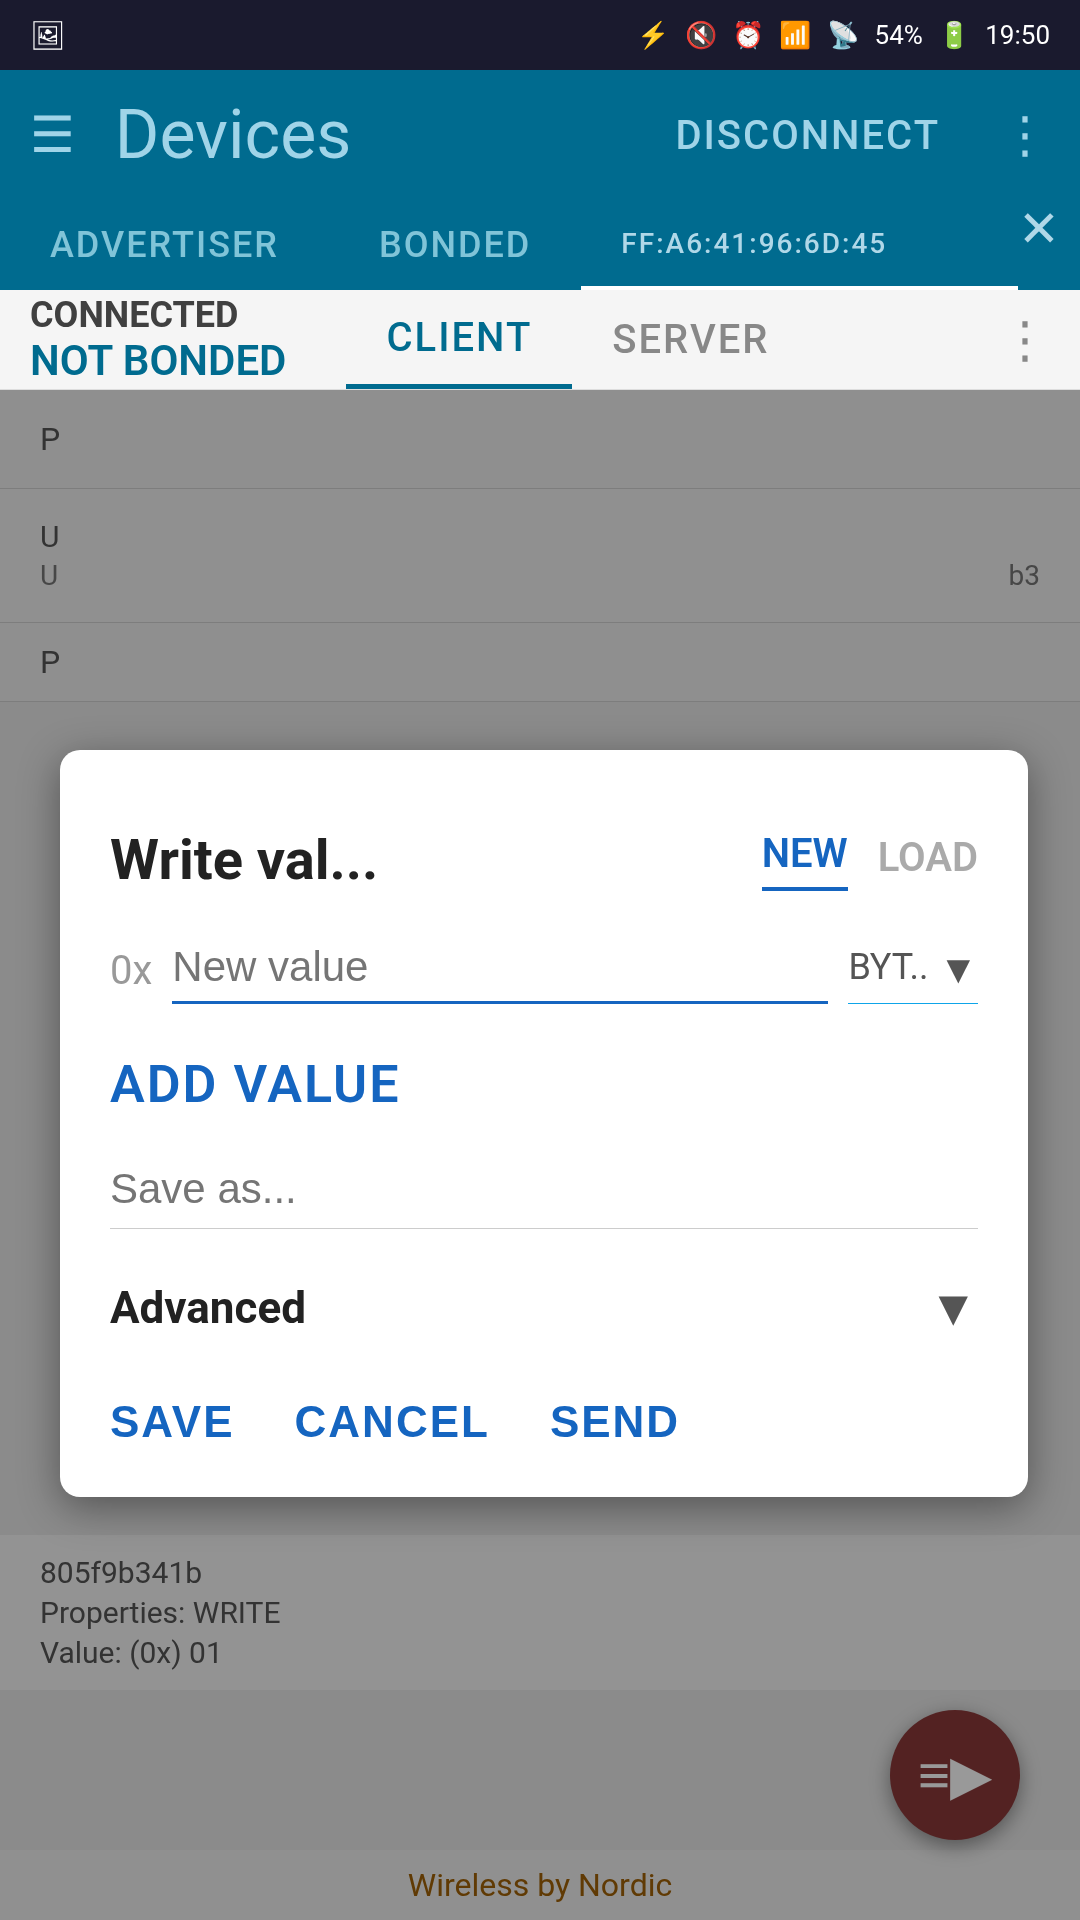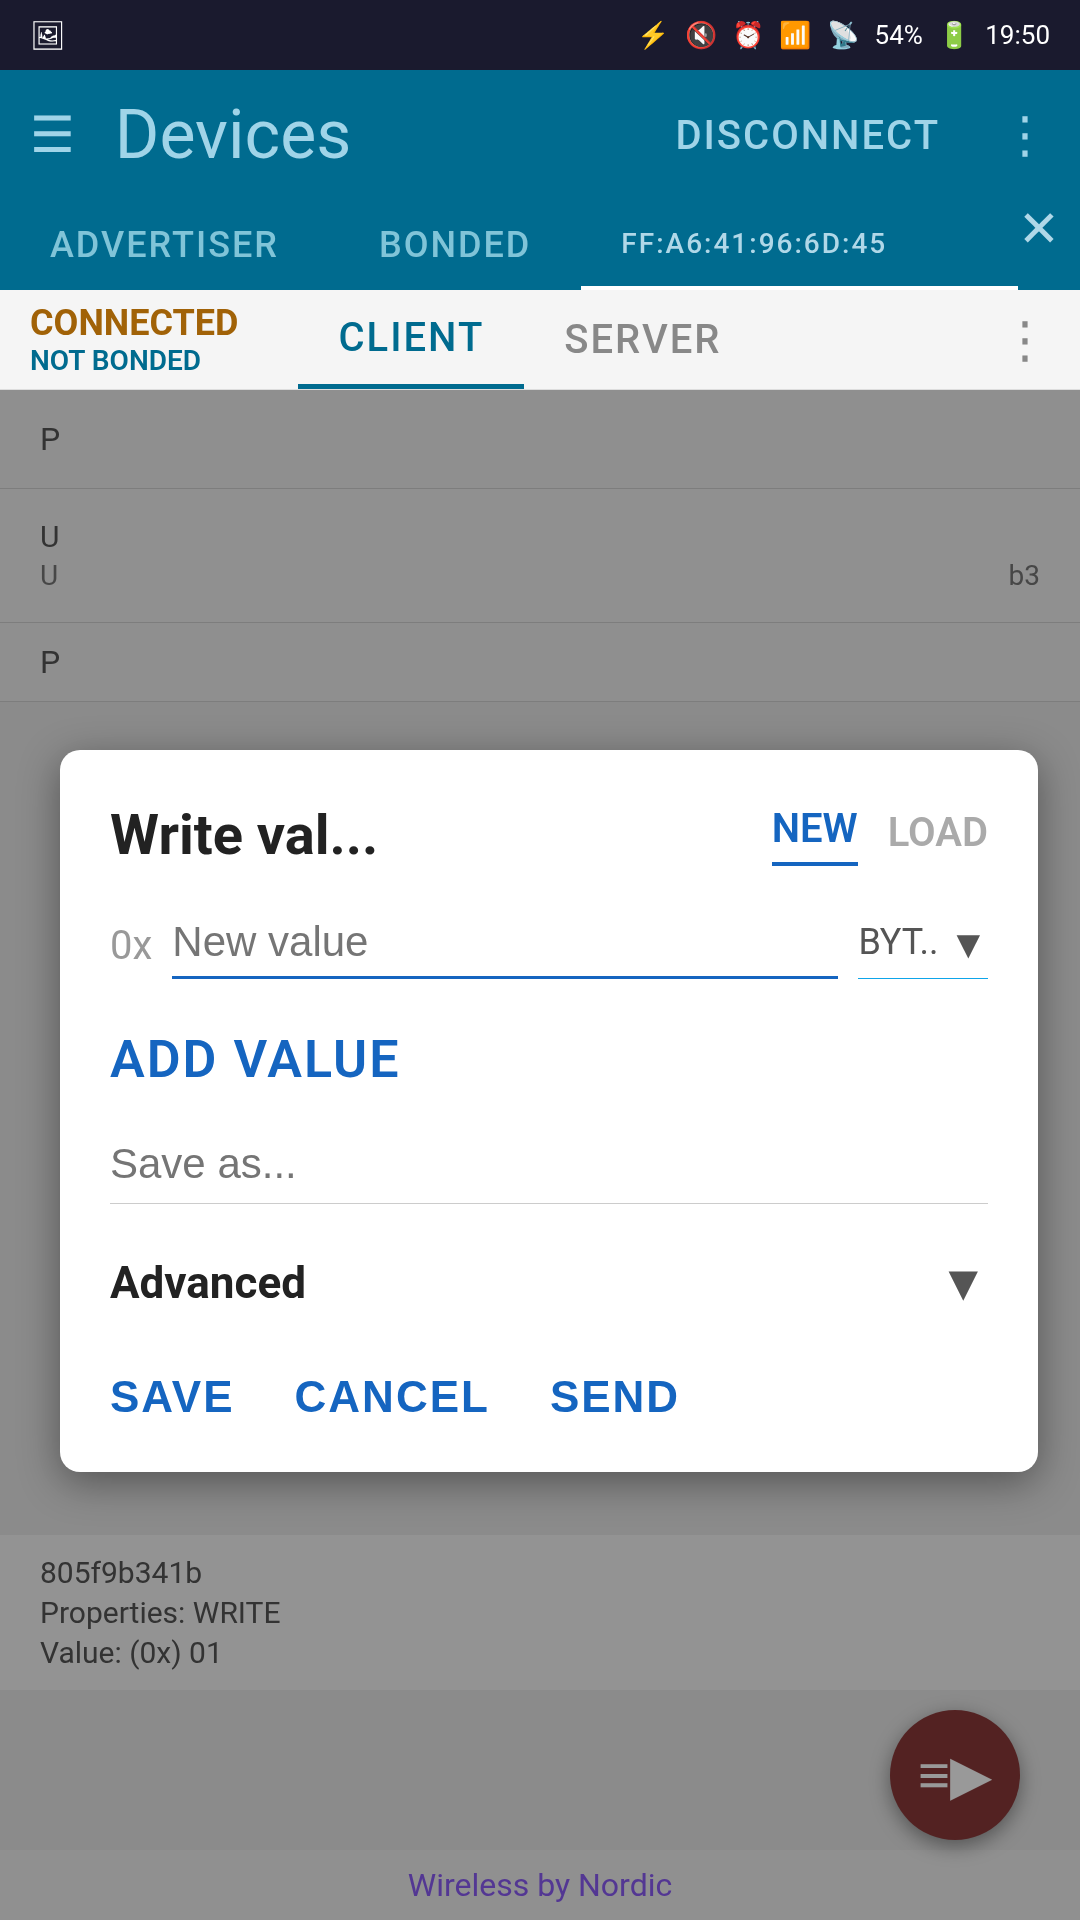--- a/index.html
+++ b/index.html
@@ -143,28 +143,28 @@
       border-bottom: 1px solid #ddd;
     }
 
     .connection-info {
       display: flex;
       flex-direction: column;
       margin-right: 60px;
     }
 
     .connected-text {
-      color: #a16207;
+      color: #404040;
       font-size: 36px;
       font-weight: 700;
     }
 
     .bonded-text {
       color: #006b8f;
-      font-size: 28px;
+      font-size: 42px;
       font-weight: 600;
     }
 
     .sub-tabs {
       display: flex;
       align-items: stretch;
       height: 100%;
       flex: 1;
     }
 
@@ -228,24 +228,24 @@
       height: 100%;
       background-color: rgba(0,0,0,0.4);
       z-index: 10;
     }
 
     
     .dialog {
       position: absolute;
       top: 360px;
       left: 60px;
-      right: 42px;
+      right: 52px;
       background: white;
       border-radius: 20px;
-      padding: 52px 50px 50px 50px;
+      padding: 77px 50px 50px 50px;
       z-index: 20;
       box-shadow: 0 10px 40px rgba(0,0,0,0.4);
     }
 
     .dialog-header {
       display: flex;
       align-items: center;
       margin-bottom: 50px;
     }
 
@@ -421,21 +421,21 @@
       width: 100%;
       height: 70px;
       background-color: #f0f0f0;
       display: flex;
       align-items: center;
       justify-content: center;
     }
 
     .footer-text {
       font-size: 32px;
-      color: #8b5cf6;
+      color: #a16207;
     }
 
     
     .screen-wrapper {
       width: 1080px;
       height: 1920px;
       display: flex;
       flex-direction: column;
       position: relative;
     }

